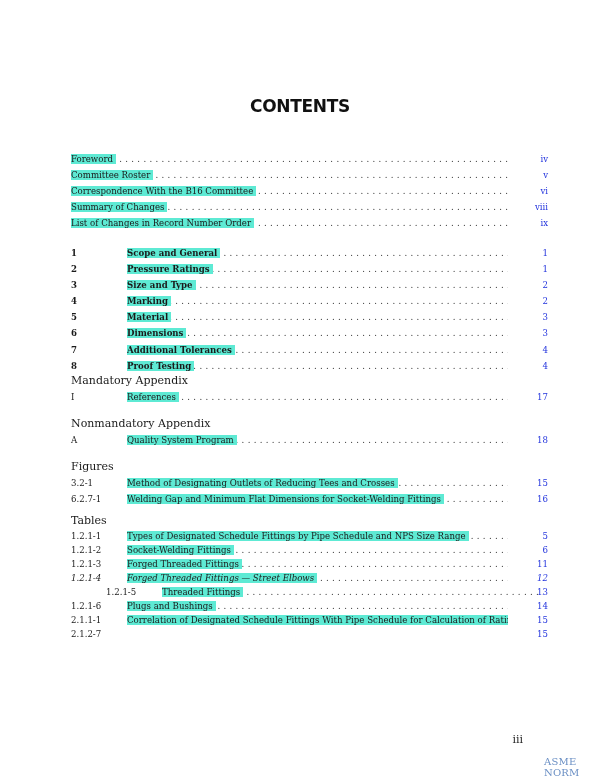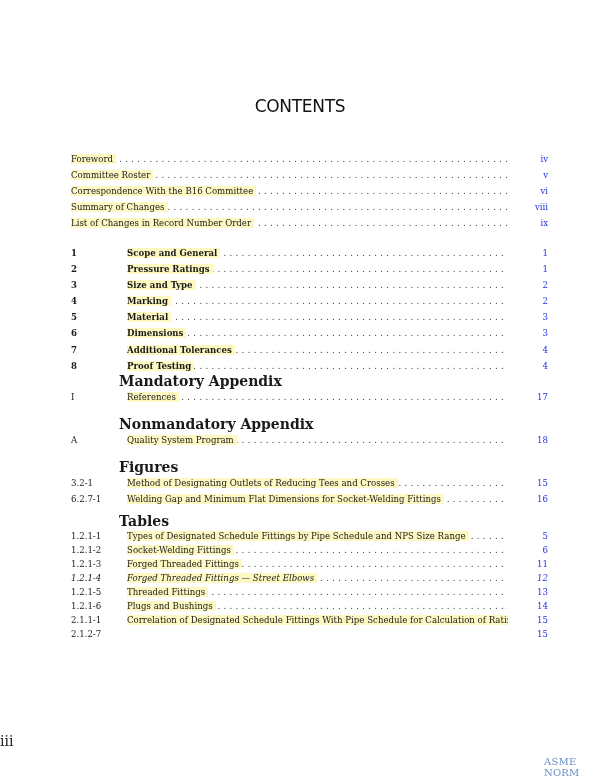--- a/index.html
+++ b/index.html
@@ -15,21 +15,21 @@
       font-family: "DejaVu Serif", "Liberation Serif", serif;
       color: #1a1a1a;
     }
     .title {
       position: absolute;
       top: 96px;
       left: 0;
       width: 600px;
       text-align: center;
       font-family: "DejaVu Sans", "Liberation Sans", sans-serif;
-      font-weight: normal;
+      font-weight: bold;
       font-size: 17px;
       letter-spacing: -0.3px;
       color: #111;
     }
     .toc {
       position: absolute;
       left: 71px;
       width: 477px;
       font-size: 8.6px;
     }
@@ -50,21 +50,21 @@
       left: 0;
       width: 437px;
       overflow: hidden;
       white-space: nowrap;
     }
     .row.indented .entry {
       left: 56px;
       width: 381px;
     }
     .row .entry .label {
-      background: #fef9c3;
+      background: #5eead4;
       padding-right: 3px;
       position: relative;
       z-index: 1;
     }
     .row .entry .leader {
       position: absolute;
       left: 0;
       right: 0;
       top: 0;
       letter-spacing: 3.3px;
@@ -78,33 +78,32 @@
       right: 0;
       top: 0;
       color: #2233dd;
       cursor: pointer;
       text-align: center;
     }
     .row.bold .num, .row.bold .label {
       font-weight: bold;
     }
     .section-head {
-      font-weight: bold;
+      font-weight: normal;
       height: 16px;
       line-height: 16px;
-      font-size: 14px;
-      margin-left: 48px;
+      font-size: 11px;
     }
     .footer-page {
       position: absolute;
       top: 733px;
       left: 0;
       width: 523px;
-      text-align: left;
-      font-size: 14px;
+      text-align: right;
+      font-size: 11px;
       color: #222;
     }
     .watermark {
       position: absolute;
       left: 544px;
       top: 756px;
       font-family: "DejaVu Serif", "Liberation Serif", serif;
       font-size: 10px;
       color: #6a8fc4;
       letter-spacing: 0.2px;
@@ -235,21 +234,21 @@
   <div class="row indented" style="height:14px;line-height:14px;">
     <span class="num">1.2.1-3</span>
     <div class="entry"><span class="leader">................................................................................................................................</span><span class="label">Forged Threaded Fittings</span></div>
     <span class="page">11</span>
   </div>
   <div class="row indented" style="height:14px;line-height:14px;font-style:italic;">
     <span class="num">1.2.1-4</span>
     <div class="entry"><span class="leader">................................................................................................................................</span><span class="label">Forged Threaded Fittings — Street Elbows</span></div>
     <span class="page">12</span>
   </div>
-  <div class="row indented" style="height:14px;line-height:14px;">
+  <div class="row indented" style="height:14px;line-height:14px;margin-left:35px;">
     <span class="num">1.2.1-5</span>
     <div class="entry"><span class="leader">................................................................................................................................</span><span class="label">Threaded Fittings</span></div>
     <span class="page">13</span>
   </div>
   <div class="row indented" style="height:14px;line-height:14px;">
     <span class="num">1.2.1-6</span>
     <div class="entry"><span class="leader">................................................................................................................................</span><span class="label">Plugs and Bushings</span></div>
     <span class="page">14</span>
   </div>
   <div class="row indented" style="height:14px;line-height:14px;">

